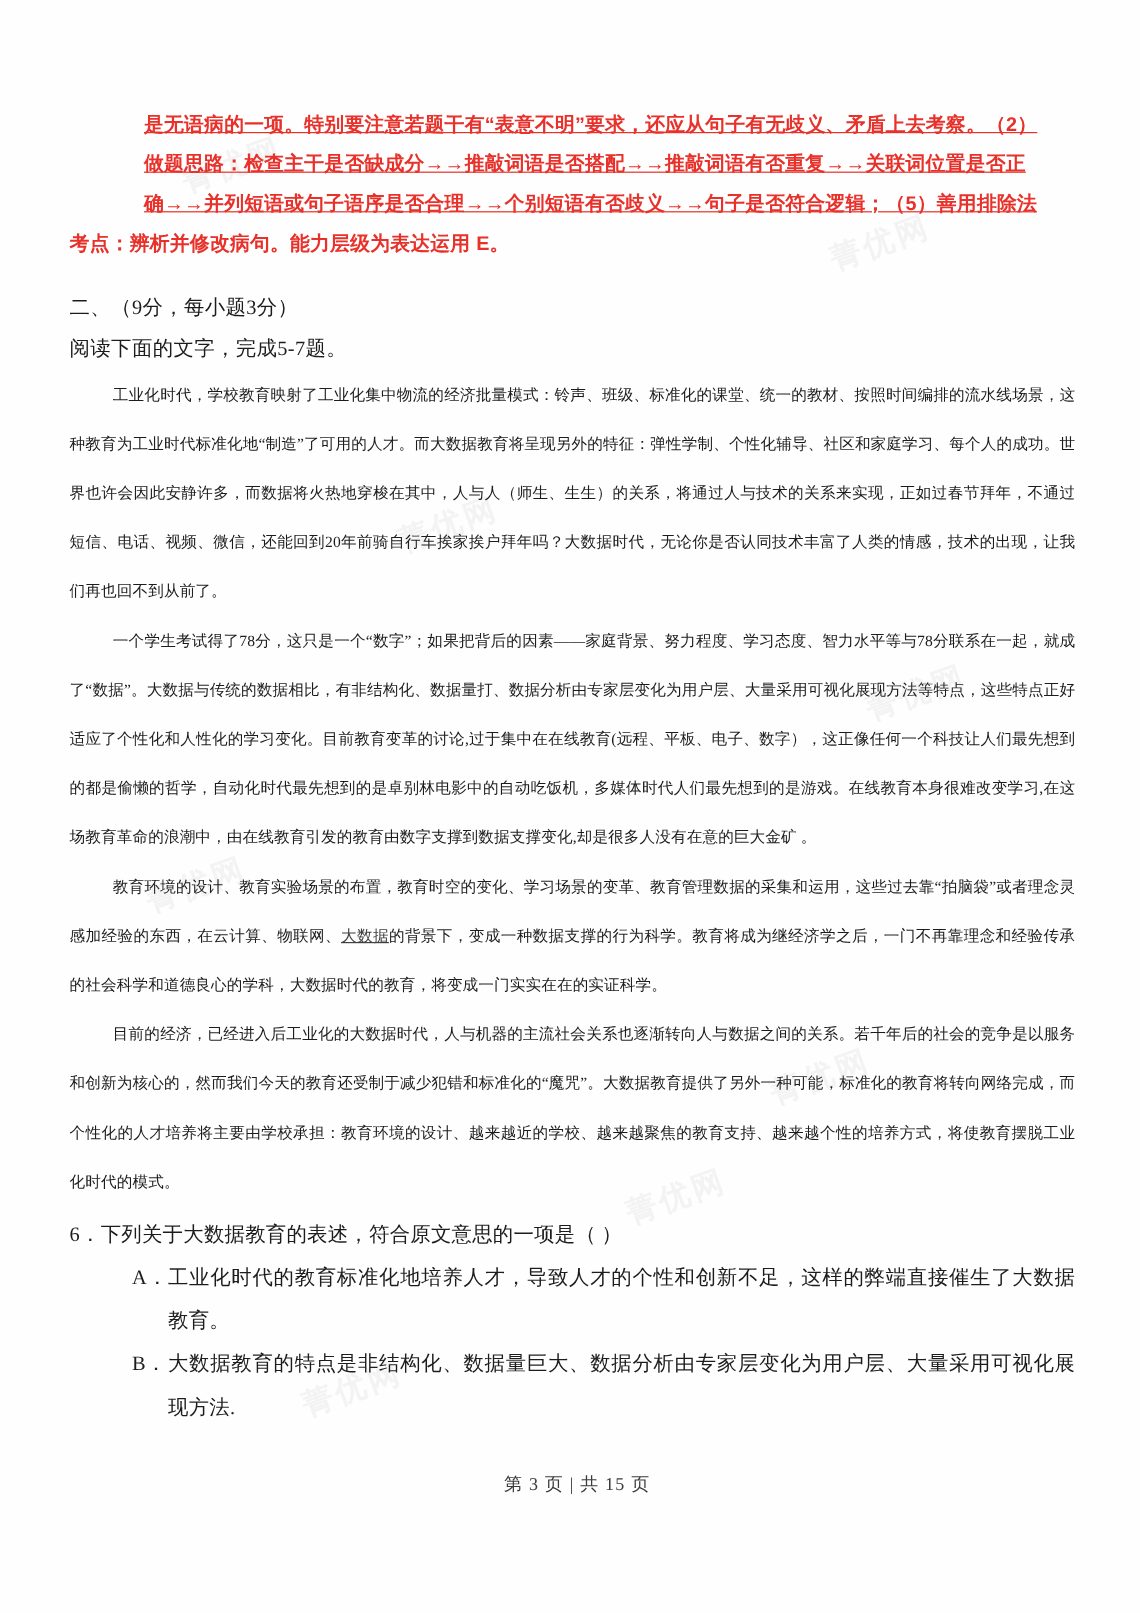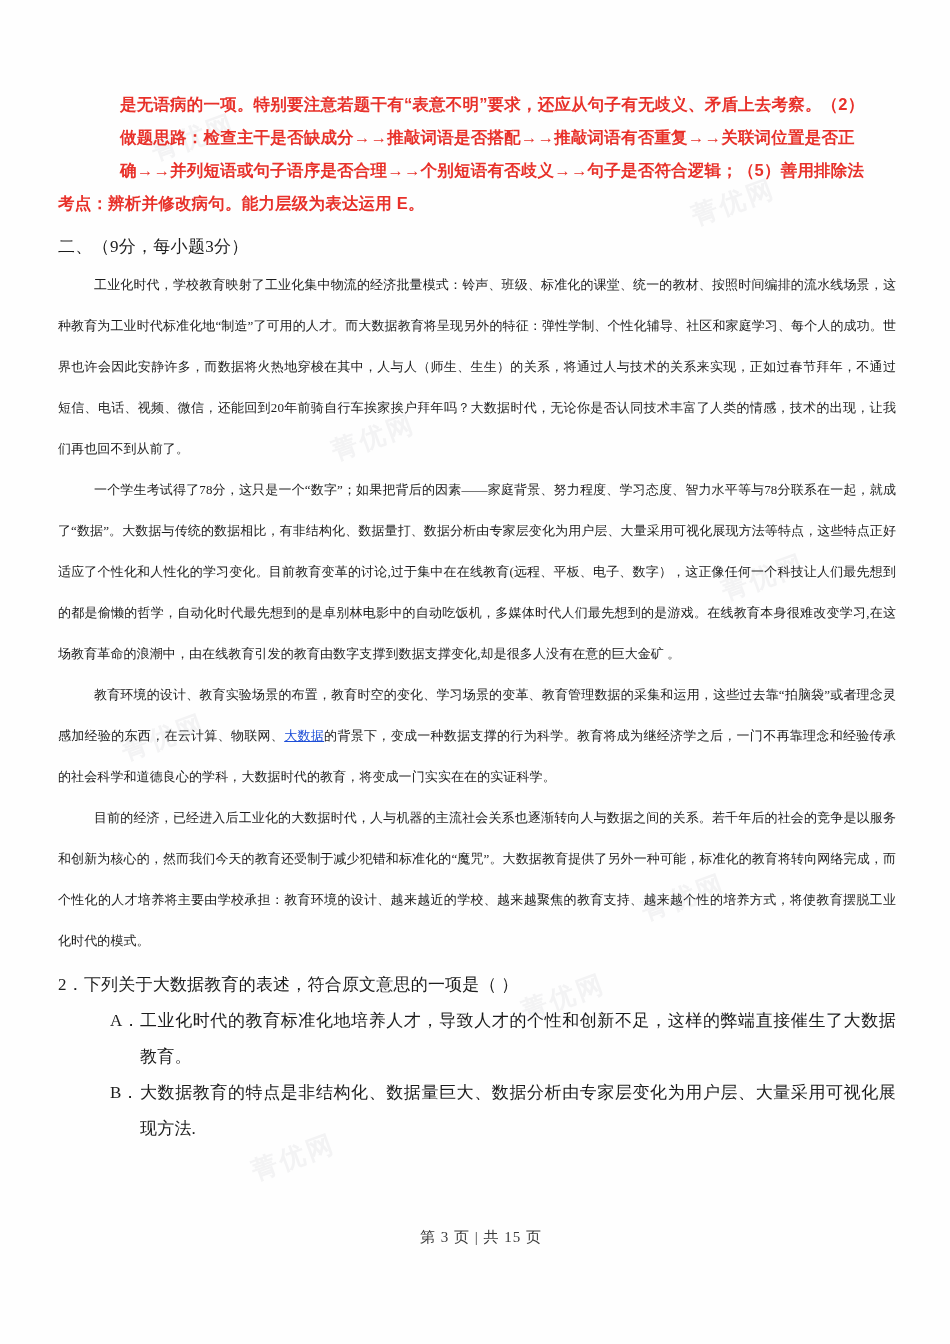--- a/index.html
+++ b/index.html
@@ -57,30 +57,31 @@
   .redblock {
     color: #e8312a;
     font-family: "Liberation Sans", "DejaVu Sans", sans-serif;
     font-weight: 700;
     font-size: 16.5px;
     line-height: 33px;
     letter-spacing: 0.2px;
   }
   .redblock .indent-line {
     text-indent: 62px;
+    text-decoration: underline;
   }
   .redblock .flush {
     text-indent: 0;
   }
 
   
   .q-head {
     font-size: 17px;
     line-height: 34px;
-    margin-top: 10px;
+    margin-top: 20px;
     letter-spacing: 0.3px;
   }
   .q-sub {
     font-size: 17px;
     line-height: 34px;
     letter-spacing: 0.3px;
   }
 
   .passage {
     font-size: 13px;
@@ -88,21 +89,21 @@
     text-align: justify;
     text-justify: inter-ideograph;
     letter-spacing: 0.1px;
     margin: 0;
   }
   .passage.indent {
     text-indent: 36px;
   }
 
   a.inline-link {
-    color: #1d4ed8;
+    color: #404040;
     text-decoration: underline;
   }
 
   
   .question {
     font-size: 17px;
     line-height: 36px;
     margin-top: 6px;
     letter-spacing: 0.2px;
   }
@@ -154,30 +155,31 @@
   <div class="content">
 
     <div class="redblock">
       <div class="indent-line">是无语病的一项。特别要注意若题干有“表意不明”要求，还应从句子有无歧义、矛盾上去考察。（2）</div>
       <div class="indent-line">做题思路：检查主干是否缺成分→→推敲词语是否搭配→→推敲词语有否重复→→关联词位置是否正</div>
       <div class="indent-line">确→→并列短语或句子语序是否合理→→个别短语有否歧义→→句子是否符合逻辑；（5）善用排除法</div>
       <div class="flush">考点：辨析并修改病句。能力层级为表达运用 E。</div>
     </div>
 
     <div class="q-head">二、（9分，每小题3分）</div>
+    <div class="q-sub">阅读下面的文字，完成5-7题。</div>
 
     <p class="passage indent">工业化时代，学校教育映射了工业化集中物流的经济批量模式：铃声、班级、标准化的课堂、统一的教材、按照时间编排的流水线场景，这种教育为工业时代标准化地“制造”了可用的人才。而大数据教育将呈现另外的特征：弹性学制、个性化辅导、社区和家庭学习、每个人的成功。世界也许会因此安静许多，而数据将火热地穿梭在其中，人与人（师生、生生）的关系，将通过人与技术的关系来实现，正如过春节拜年，不通过短信、电话、视频、微信，还能回到20年前骑自行车挨家挨户拜年吗？大数据时代，无论你是否认同技术丰富了人类的情感，技术的出现，让我们再也回不到从前了。</p>
 
     <p class="passage indent">一个学生考试得了78分，这只是一个“数字”；如果把背后的因素——家庭背景、努力程度、学习态度、智力水平等与78分联系在一起，就成了“数据”。大数据与传统的数据相比，有非结构化、数据量打、数据分析由专家层变化为用户层、大量采用可视化展现方法等特点，这些特点正好适应了个性化和人性化的学习变化。目前教育变革的讨论,过于集中在在线教育(远程、平板、电子、数字），这正像任何一个科技让人们最先想到的都是偷懒的哲学，自动化时代最先想到的是卓别林电影中的自动吃饭机，多媒体时代人们最先想到的是游戏。在线教育本身很难改变学习,在这场教育革命的浪潮中，由在线教育引发的教育由数字支撑到数据支撑变化,却是很多人没有在意的巨大金矿 。</p>
 
     <p class="passage indent"><span>教育环境的设计、教育实验场景的布置，教育时空的变化、学习场景的变革、教育管理数据的采集和运用，这些过去靠“拍脑袋”或者理念灵感加经验的东西，在云计算、物联网、</span><a class="inline-link" href="#">大数据</a><span>的背景下，变成一种数据支撑的行为科学。教育将成为继经济学之后，一门不再靠理念和经验传承的社会科学和道德良心的学科，大数据时代的教育，将变成一门实实在在的实证科学。</span></p>
 
     <p class="passage indent">目前的经济，已经进入后工业化的大数据时代，人与机器的主流社会关系也逐渐转向人与数据之间的关系。若千年后的社会的竞争是以服务和创新为核心的，然而我们今天的教育还受制于减少犯错和标准化的“魔咒”。大数据教育提供了另外一种可能，标准化的教育将转向网络完成，而个性化的人才培养将主要由学校承担：教育环境的设计、越来越近的学校、越来越聚焦的教育支持、越来越个性的培养方式，将使教育摆脱工业化时代的模式。</p>
 
-    <div class="question">2．下列关于大数据教育的表述，符合原文意思的一项是（  ）</div>
+    <div class="question">6．下列关于大数据教育的表述，符合原文意思的一项是（  ）</div>
 
     <div class="option">
       <span class="lbl">A．</span>
       <span class="txt">工业化时代的教育标准化地培养人才，导致人才的个性和创新不足，这样的弊端直接催生了大数据教育。</span>
     </div>
 
     <div class="option">
       <span class="lbl">B．</span>
       <span class="txt">大数据教育的特点是非结构化、数据量巨大、数据分析由专家层变化为用户层、大量采用可视化展现方法.</span>
     </div>

